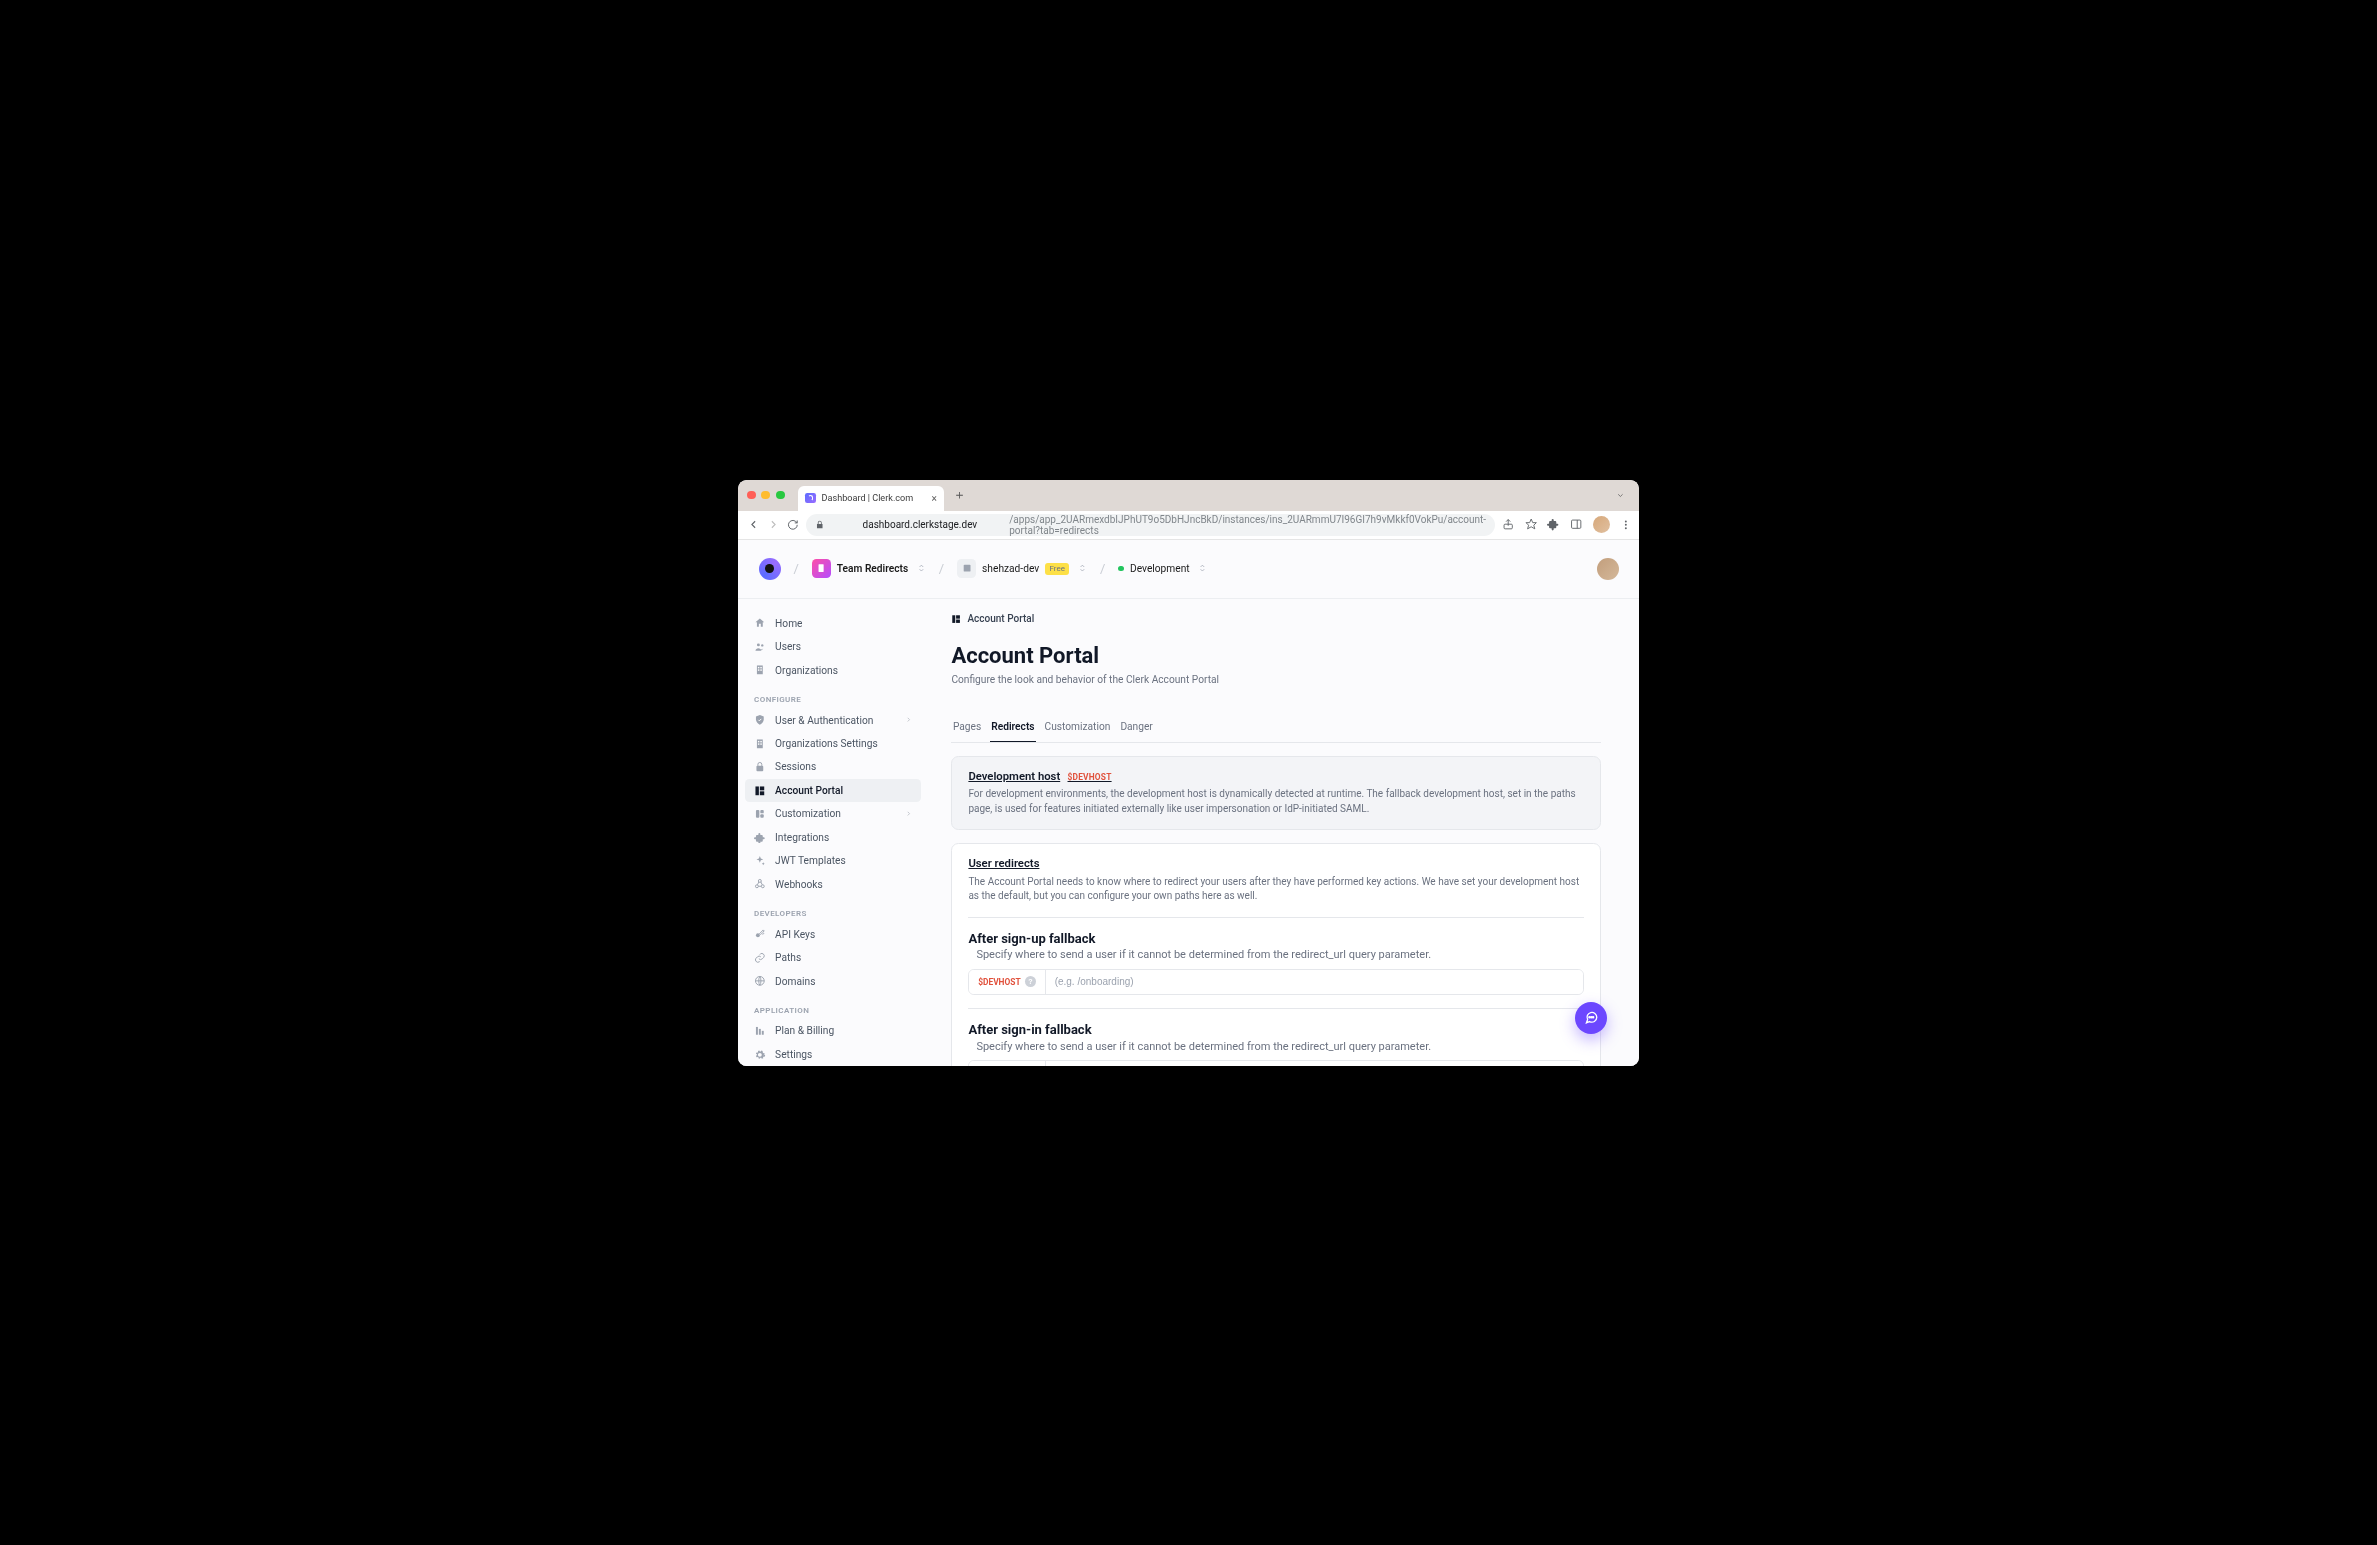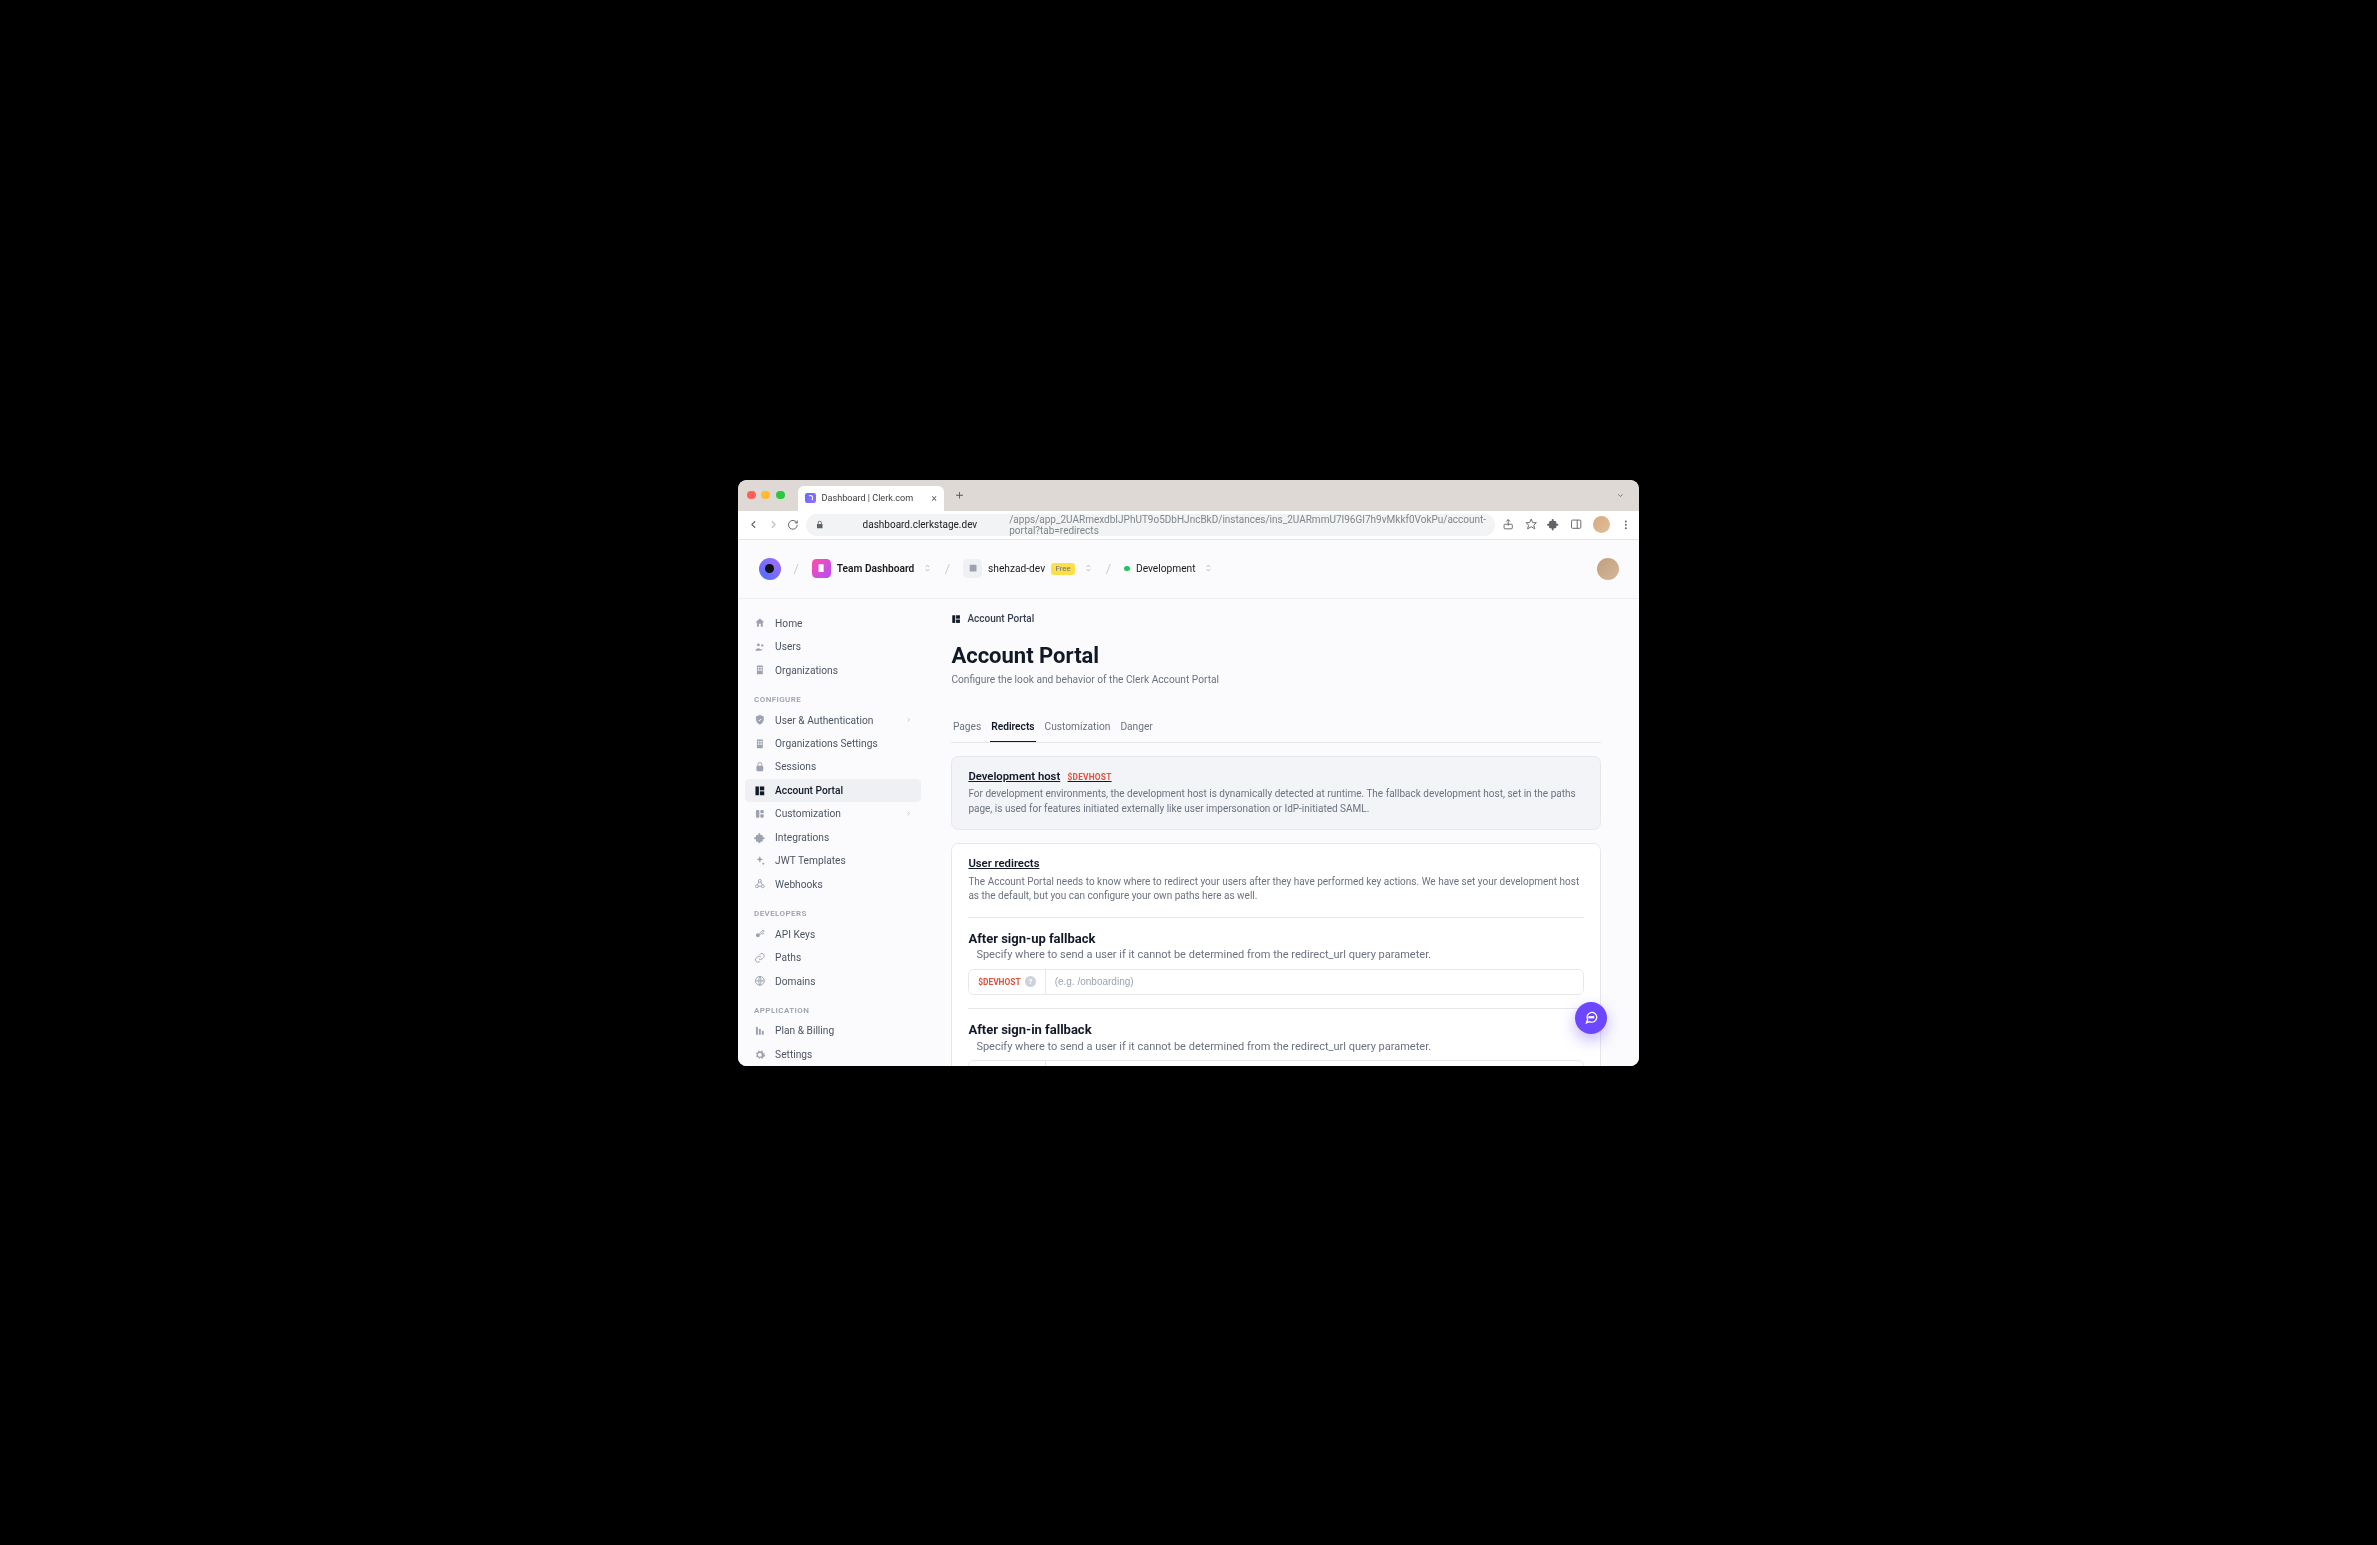--- a/index.html
+++ b/index.html
@@ -273,21 +273,21 @@
       <div class="clerk-logo"></div>
       <span class="crumb-sep">/</span>
       <div class="crumb team">
         <span class="mini-icon">
           <svg width="10.2" height="10.2" viewBox="0 0 24 24" fill="currentColor">
                 <rect x="6" y="3" width="12" height="18" rx="1"></rect>
                 <rect x="8" y="6" width="3" height="3" fill="#fff"></rect>
                 <rect x="13" y="6" width="3" height="3" fill="#fff"></rect>
               </svg>
         </span>
-        <span style="font-weight:600">Team Dashboard</span>
+        <span style="font-weight:600">Team Redirects</span>
         <span class="updown">
               <svg width="8.8" height="10.2" viewBox="0 0 24 24" fill="none" stroke="currentColor" stroke-width="2">
                 <polyline points="7 9 12 4 17 9"></polyline>
                 <polyline points="7 15 12 20 17 15"></polyline>
               </svg>
             </span>
       </div>
       <span class="crumb-sep">/</span>
       <div class="crumb">
         <span class="mini-icon" style="background:#eef0f3">

